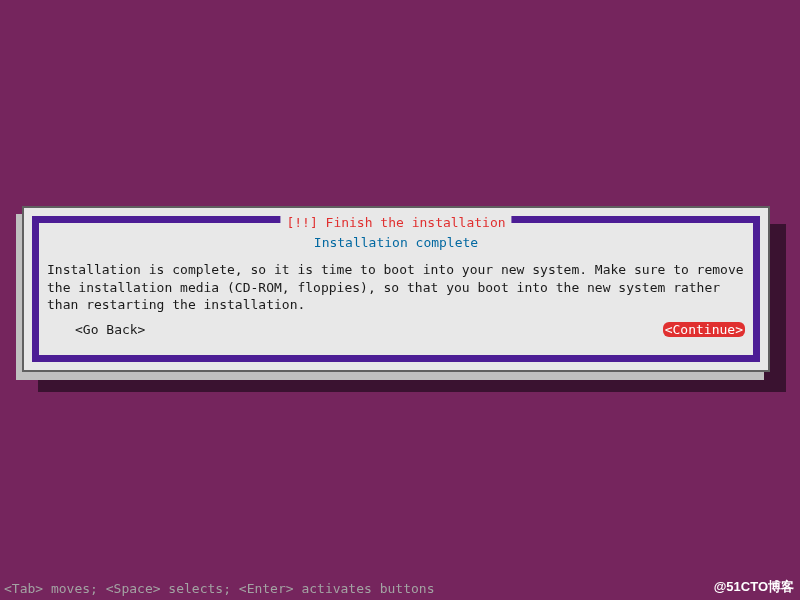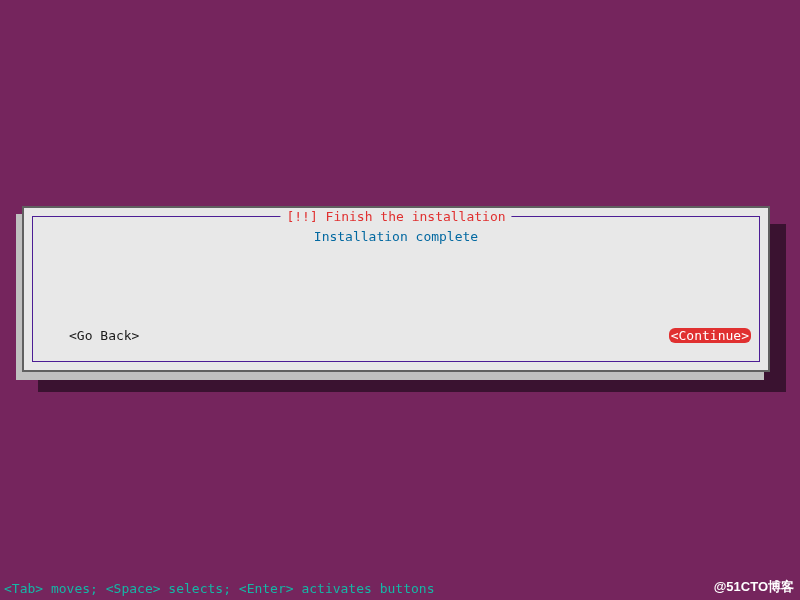--- a/index.html
+++ b/index.html
@@ -40,21 +40,21 @@
       height: 166px;
       background: #e8e8e8;
       border: 2px solid #606060;
     }
     .dialog-border {
       position: absolute;
       top: 8px;
       left: 8px;
       right: 8px;
       bottom: 8px;
-      border: 1px solid #4c1d95;
+      border: 7px solid #4c1d95;
     }
     .dialog-title {
       position: absolute;
       top: -8px;
       left: 50%;
       transform: translateX(-50%);
       background: #e8e8e8;
       padding: 0 6px;
       color: #e03030;
       white-space: nowrap;
@@ -91,21 +91,21 @@
     .continue {
       color: #ffffff;
       background: #e03030;
       padding: 0 2px;
       border-radius: 6px;
     }
     .status-bar {
       position: absolute;
       bottom: 4px;
       left: 4px;
-      color: #14b8a6;
+      color: #a3a3a3;
       font-size: 13px;
     }
     .watermark {
       position: absolute;
       bottom: 4px;
       right: 6px;
       color: #ffffff;
       font-size: 13px;
       font-family: sans-serif;
       font-weight: bold;
@@ -114,20 +114,21 @@
 </head>
 <body>
 
 <div class="dialog-shadow"></div>
 <div class="dialog-bg"></div>
 
 <div class="dialog">
   <div class="dialog-border">
     <div class="dialog-title">[!!] Finish the installation</div>
     <div class="dialog-subtitle">Installation complete</div>
+    <div class="dialog-body">Installation is complete, so it is time to boot into your new system. Make sure to remove the installation media (CD-ROM, floppies), so that you boot into the new system rather than restarting the installation.</div>
     <div class="button-row">
       <span class="go-back">&lt;Go Back&gt;</span>
       <span class="continue">&lt;Continue&gt;</span>
     </div>
   </div>
 </div>
 
 <div class="status-bar">&lt;Tab&gt; moves; &lt;Space&gt; selects; &lt;Enter&gt; activates buttons</div>
 <div class="watermark">@51CTO博客</div>
 

